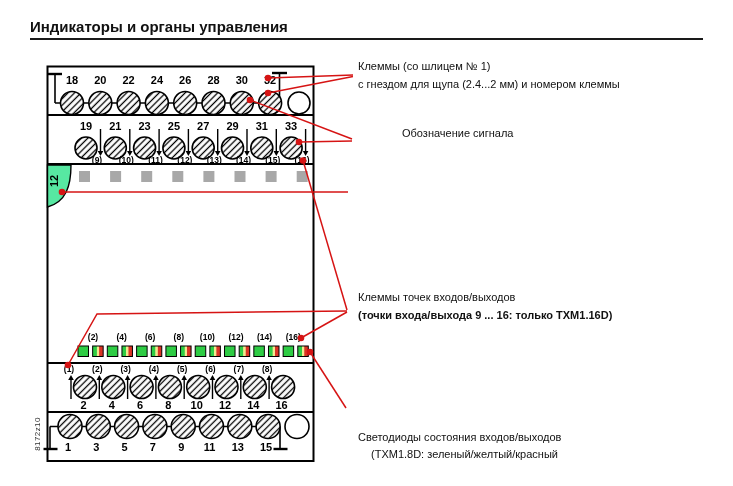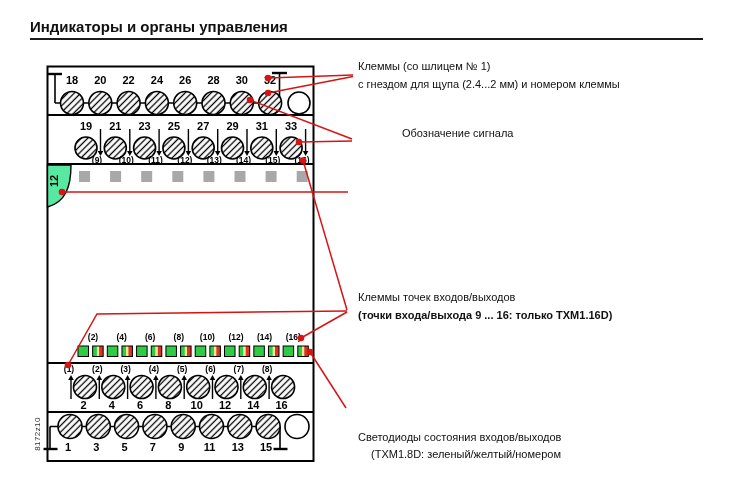--- a/index.html
+++ b/index.html
@@ -232,17 +232,17 @@
   </div>
   <div class="ann" id="ann-signal">
     <div>Обозначение сигнала</div>
   </div>
   <div class="ann" id="ann-iocount">
     <div>Клеммы точек входов/выходов</div>
     <div class="bi">(точки входа/выхода 9 ... 16: только TXM1.16D)</div>
   </div>
   <div class="ann" id="ann-leds">
     <div>Светодиоды состояния входов/выходов</div>
-    <div class="sub">(TXM1.8D: зеленый/желтый/номером</div>
+    <div class="sub">(TXM1.8D: зеленый/желтый/красный</div>
   </div>
 
   <div id="figure-code">8172z10</div>
 </div>
 
 </body></html>

